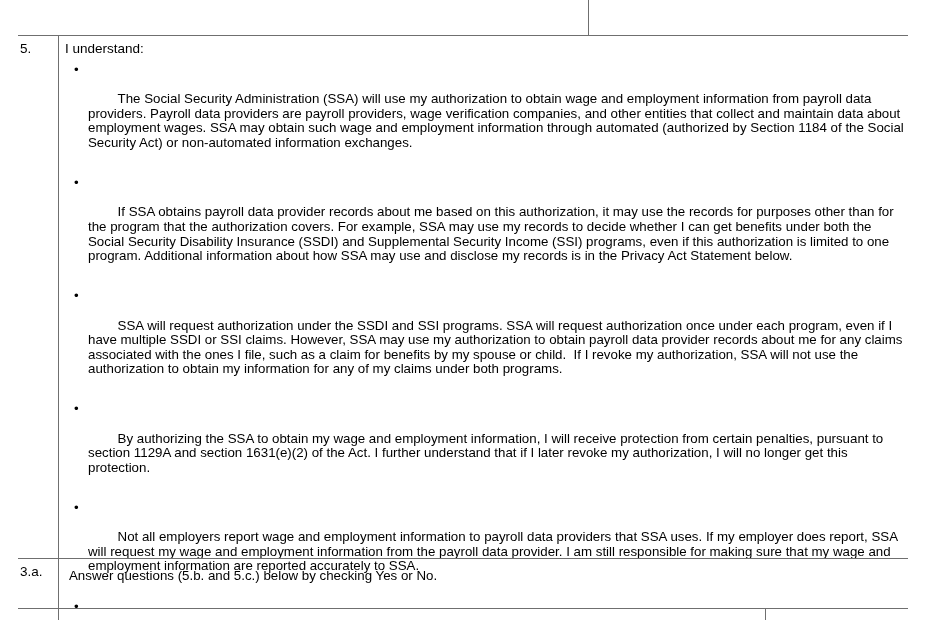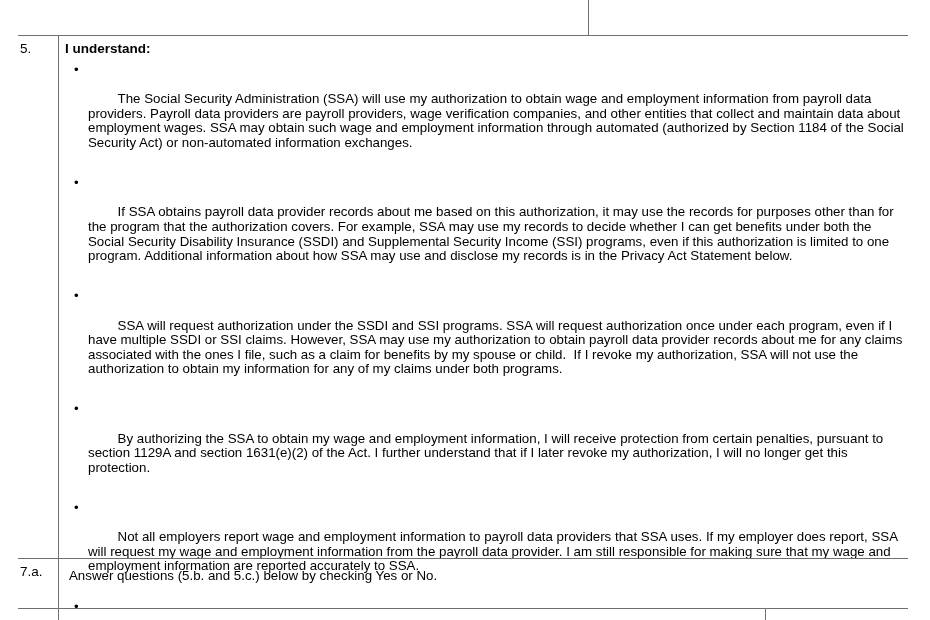--- a/index.html
+++ b/index.html
@@ -84,21 +84,20 @@
     left: 65px;
     width: 843px;
   }
   #body-item5  { top: 40px; }
   #body-item5a { top: 563px; }
 
   .lead-line {
     font-size: 13.5px;
     line-height: 17px;
     margin: 0 0 6px 0;
-    font-weight: bold;
   }
 
   ul.bullets {
     list-style: none;
     margin: 0;
     padding: 0;
   }
   ul.bullets > li {
     position: relative;
     padding-left: 23px;
@@ -165,21 +164,21 @@
       <li>
         <span class="bullet-mark">•</span>
         
       </li>
 
     </ul>
   </div>
 
   <div class="hrule" id="rule-mid"></div>
 
-  <div class="row-number" id="num-5a">7.a.</div>
+  <div class="row-number" id="num-5a">3.a.</div>
 
   <div class="vrule" id="divider-item5a"></div>
 
   <div class="cell-body" id="body-item5a">
     <p class="note-line">Answer questions (5.b. and 5.c.) below by checking Yes or No.</p>
   </div>
 
   <div class="hrule" id="rule-bottom"></div>
   <div class="vrule" id="divider-bottom"></div>
 

